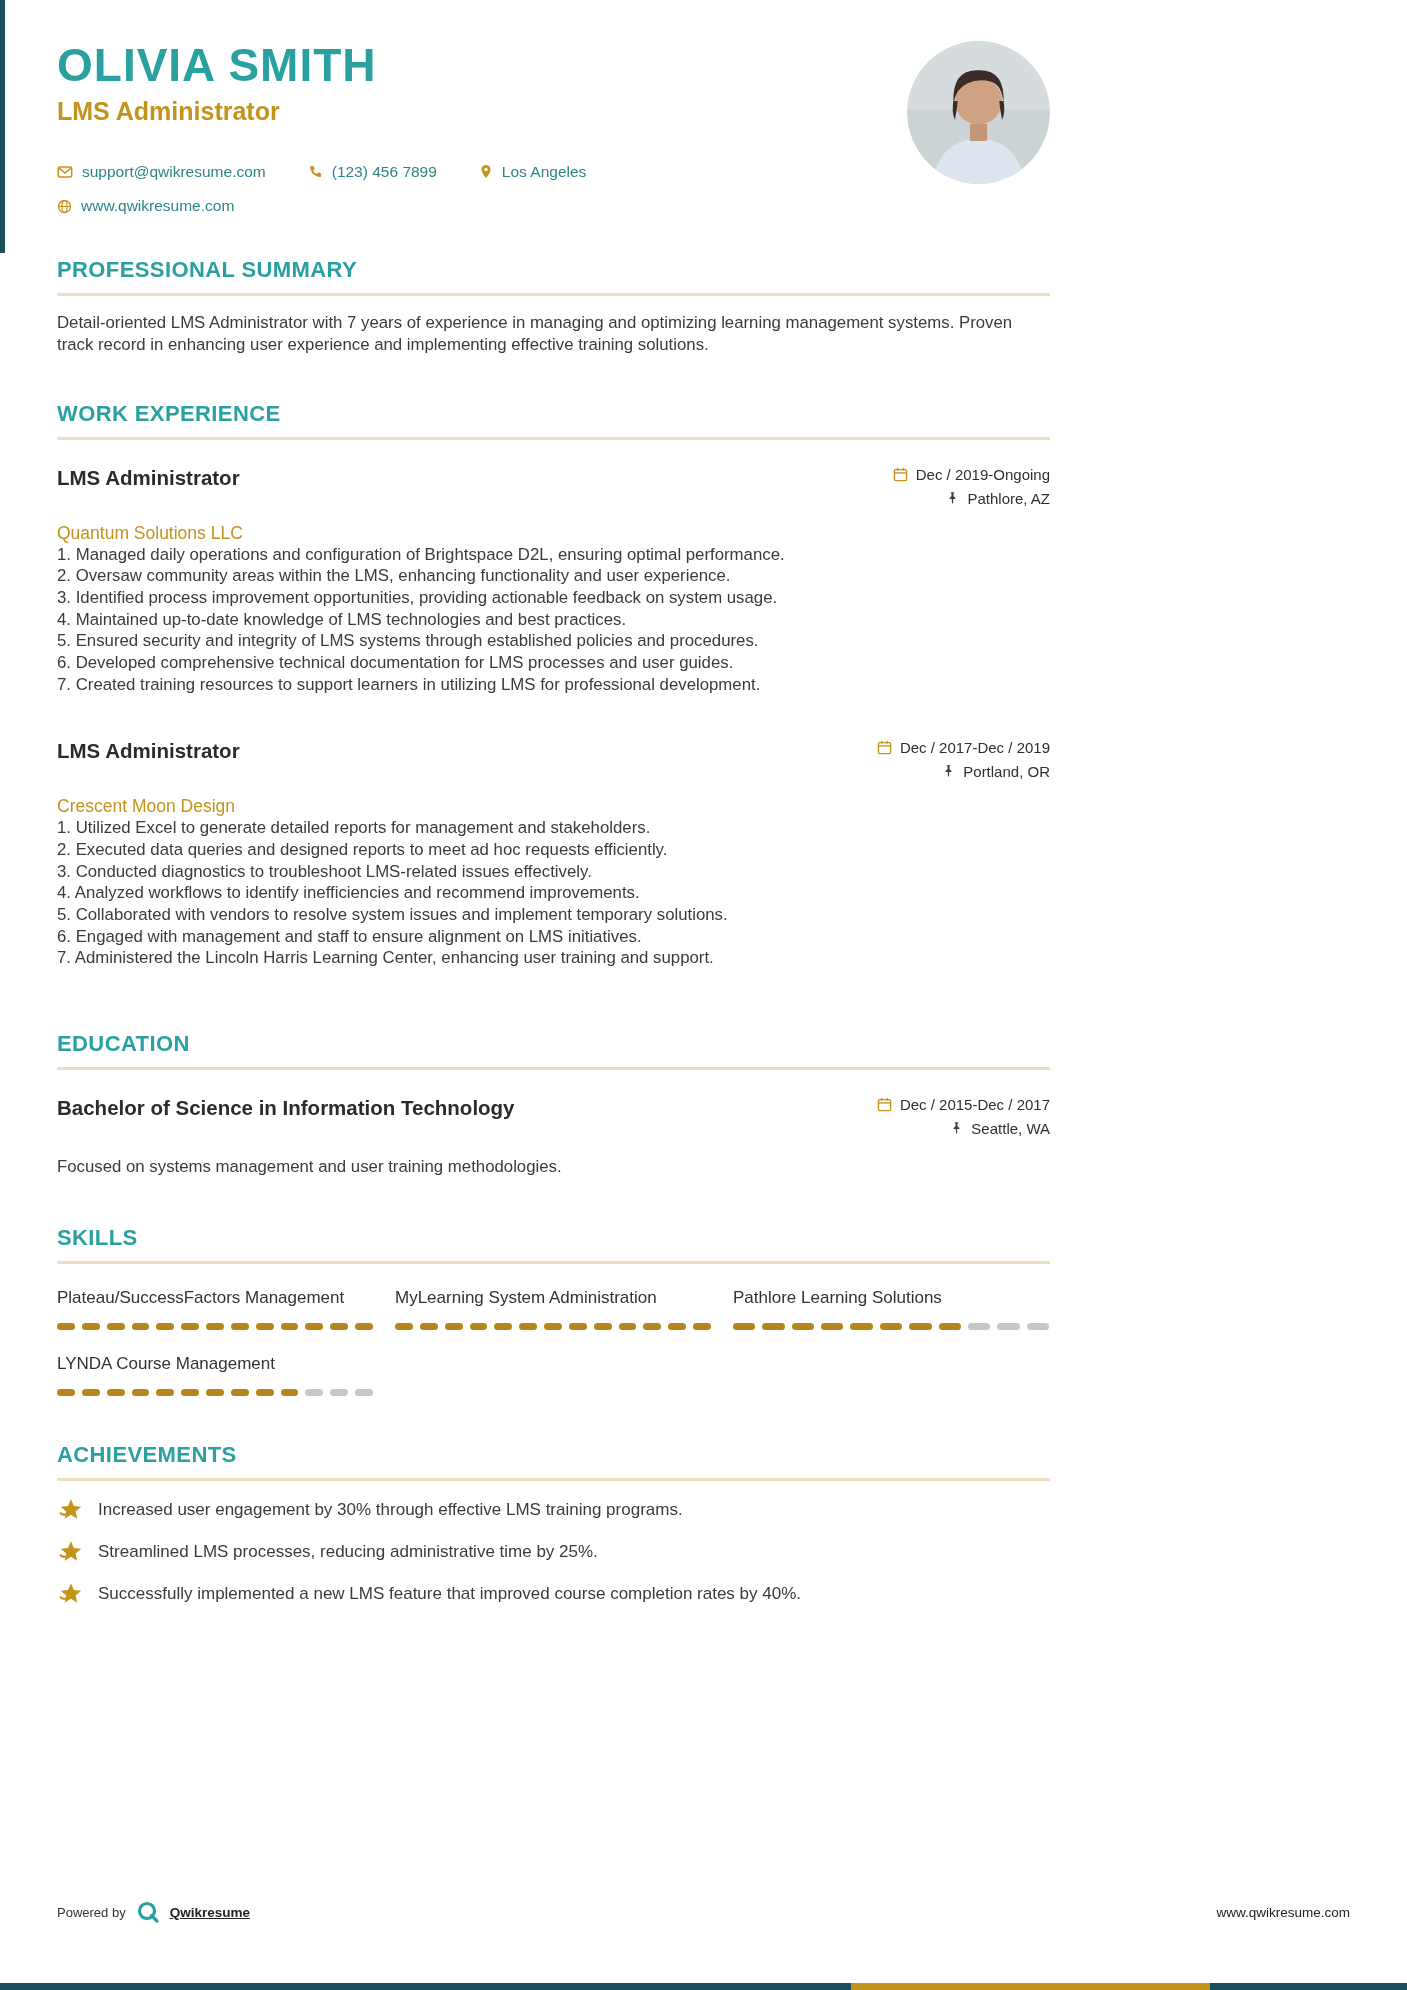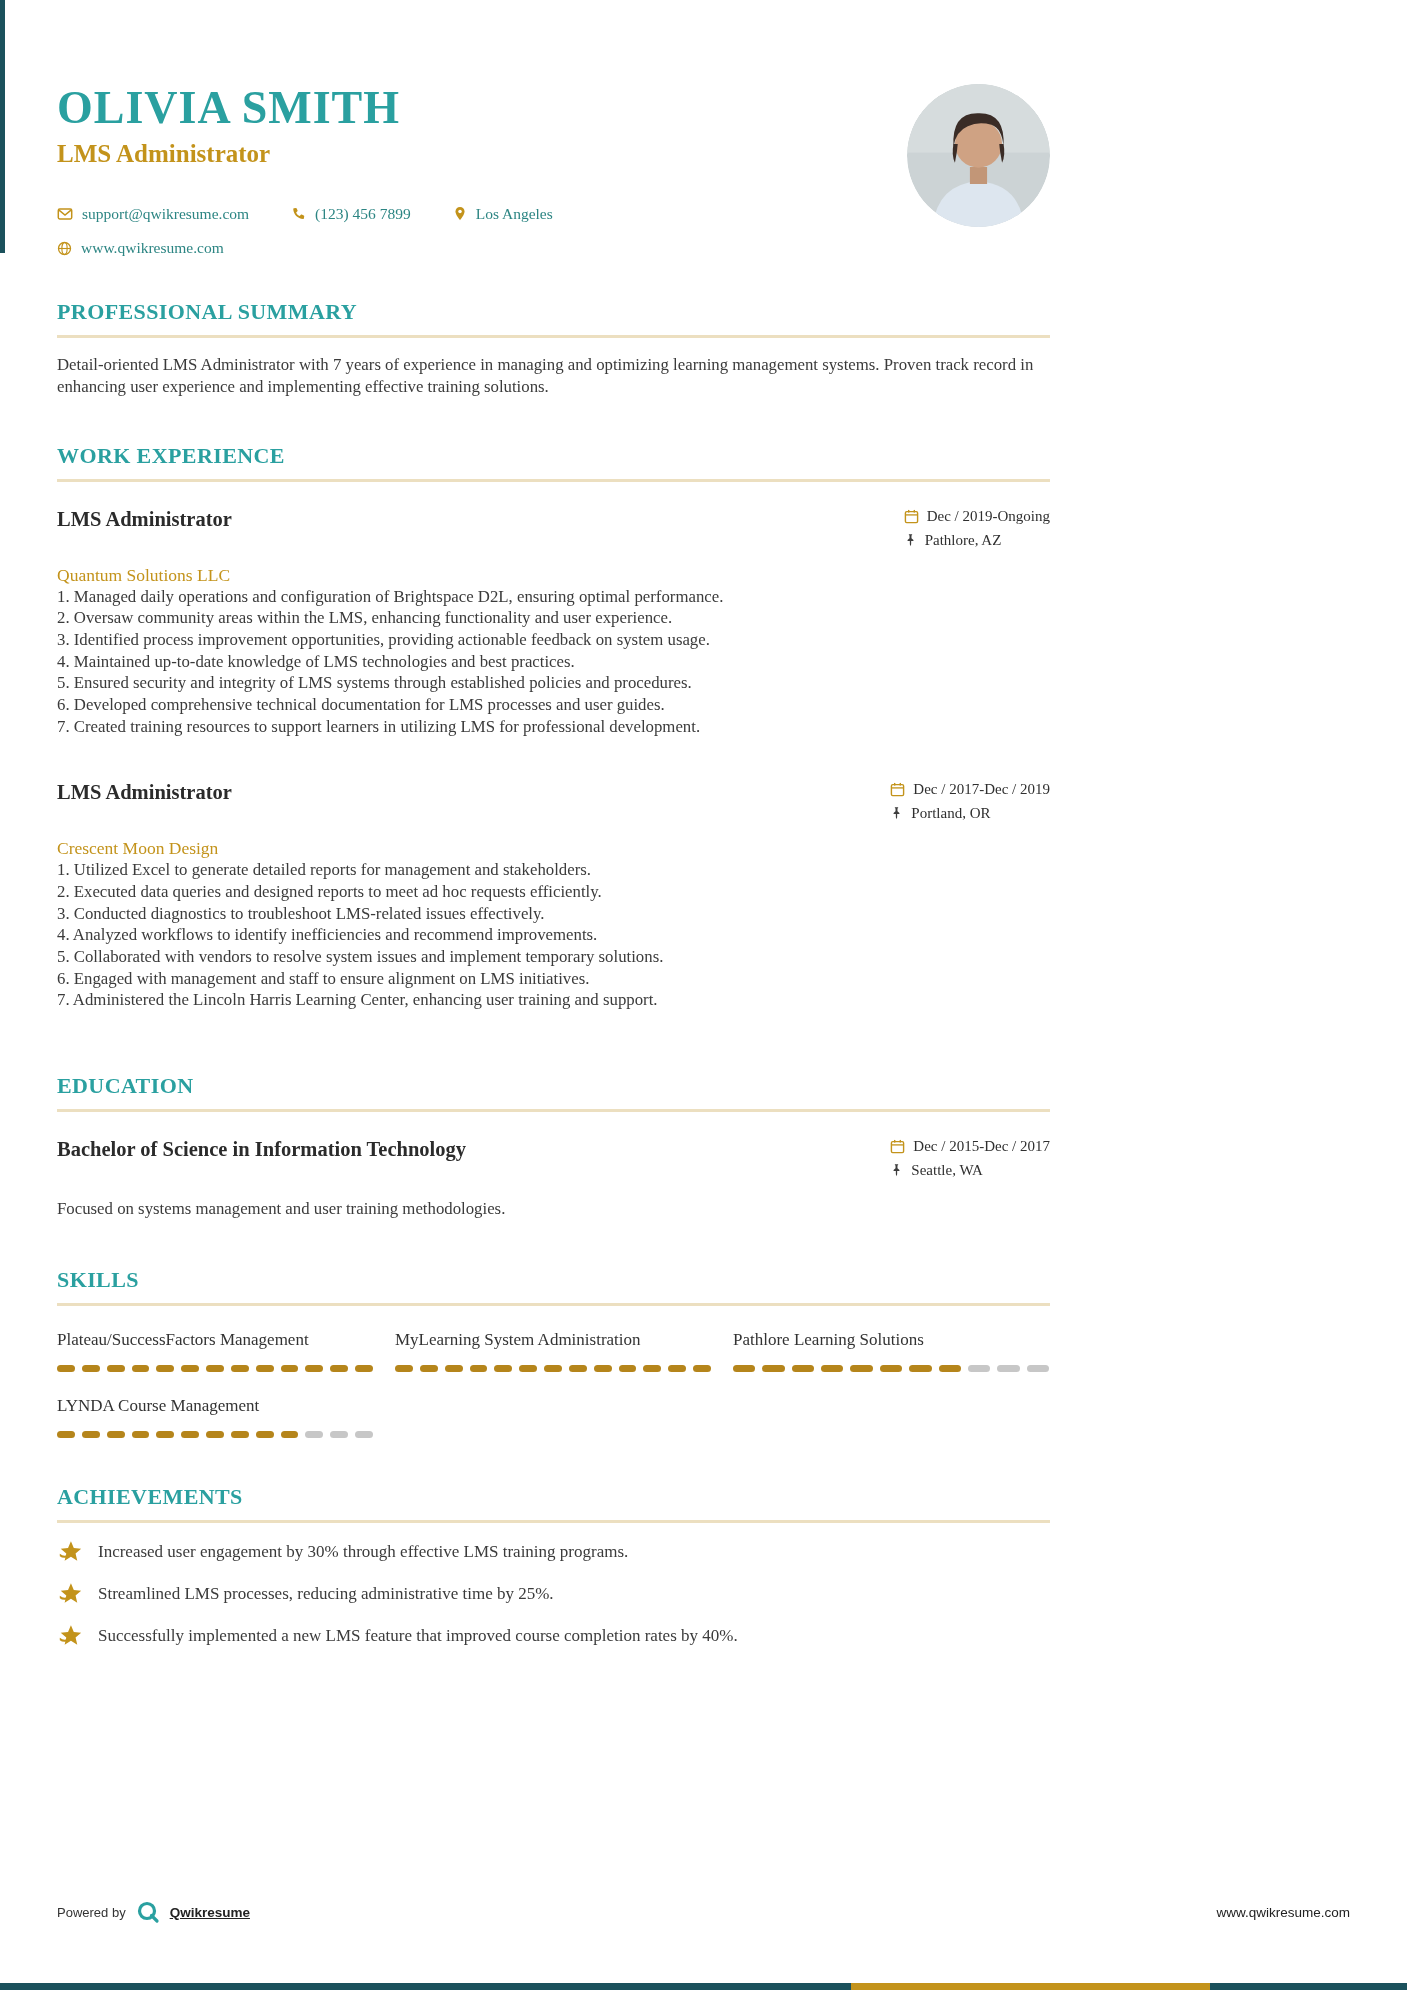--- a/index.html
+++ b/index.html
@@ -9,21 +9,21 @@
     --text-dark:#3b3b3b;
     --dash-empty:#c7c7c7;
     --footer-teal:#1b515c;
     --contact-teal:#2c8583;
   }
   *{box-sizing:border-box;margin:0;padding:0;}
   html,body{background:#ffffff;}
   body{font-family:"Liberation Sans","DejaVu Sans",sans-serif;color:var(--text-dark);}
   .page{position:relative;width:1407px;height:1990px;background:#fff;overflow:hidden;}
   .left-accent{position:absolute;left:0;top:0;width:5px;height:253px;background:var(--footer-teal);}
-  .content{padding:84px 357px 0 57px;font-family:Liberation Serif, serif;}
+  .content{padding:41px 357px 0 57px;}
 
   
   .header{display:flex;justify-content:space-between;align-items:flex-start;}
   .name{font-size:46px;font-weight:700;color:var(--teal);letter-spacing:1px;line-height:1.05;}
   .job-title{font-size:25px;font-weight:600;color:var(--gold);margin-top:8px;}
   .contact-row{display:flex;align-items:center;gap:42px;margin-top:37px;}
   .contact-row.second{margin-top:16px;}
   .contact{display:flex;align-items:center;gap:9px;font-size:15.5px;font-weight:500;color:var(--contact-teal);cursor:default;}
   .contact svg{flex:0 0 auto;}
   .photo{width:143px;height:143px;border-radius:50%;overflow:hidden;flex:0 0 auto;}
@@ -38,21 +38,21 @@
   .section h2{font-size:22px;font-weight:700;color:var(--teal);letter-spacing:.4px;}
   .rule{height:3px;background:var(--rule-tan);margin-top:10px;}
   .summary-text{font-size:16.8px;line-height:1.32;margin-top:16px;color:var(--text-dark);}
 
   
   .entry{margin-top:26px;}
   .entry + .entry{margin-top:44px;}
   .entry-head{display:flex;justify-content:space-between;align-items:flex-start;}
   .entry-title{font-size:20.5px;font-weight:600;color:#2b2b2b;}
   .entry-meta{text-align:right;font-size:15px;color:#2f2f2f;flex:0 0 auto;}
-  .meta-line{display:flex;justify-content:flex-start;align-items:center;gap:8px;margin-bottom:7px;}
+  .meta-line{display:flex;justify-content:flex-end;align-items:center;gap:8px;margin-bottom:7px;}
   .company{font-size:17.5px;font-weight:500;color:var(--gold);margin-top:9px;}
   ol.bullets{list-style:none;counter-reset:item;font-size:16.8px;color:var(--text-dark);}
   ol.bullets li{counter-increment:item;line-height:1.29;}
   ol.bullets li::before{content:counter(item) ". ";}
   .edu-note{font-size:16.8px;margin-top:13px;color:var(--text-dark);}
 
   
   .skills-grid{display:flex;flex-wrap:wrap;column-gap:22px;}
   .skill{width:316px;margin-top:24px;}
   .skill-name{font-size:17px;color:#333;}

